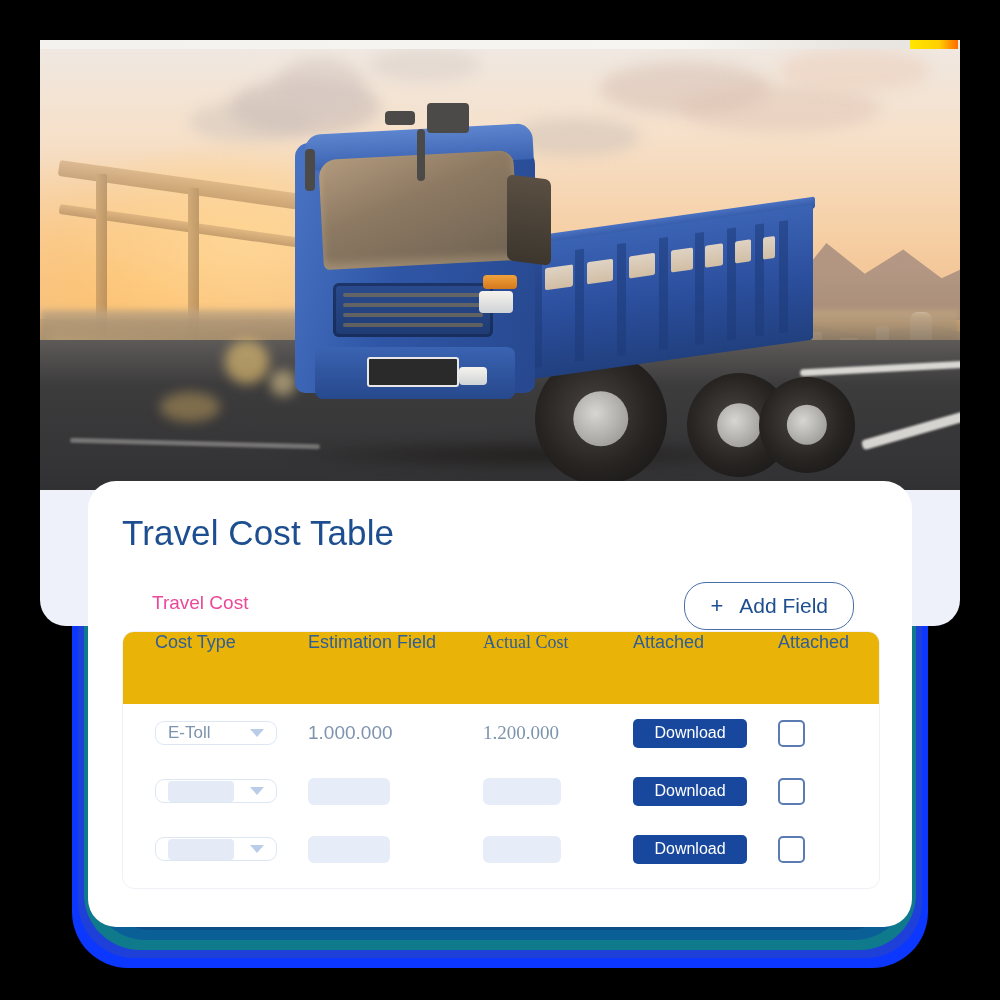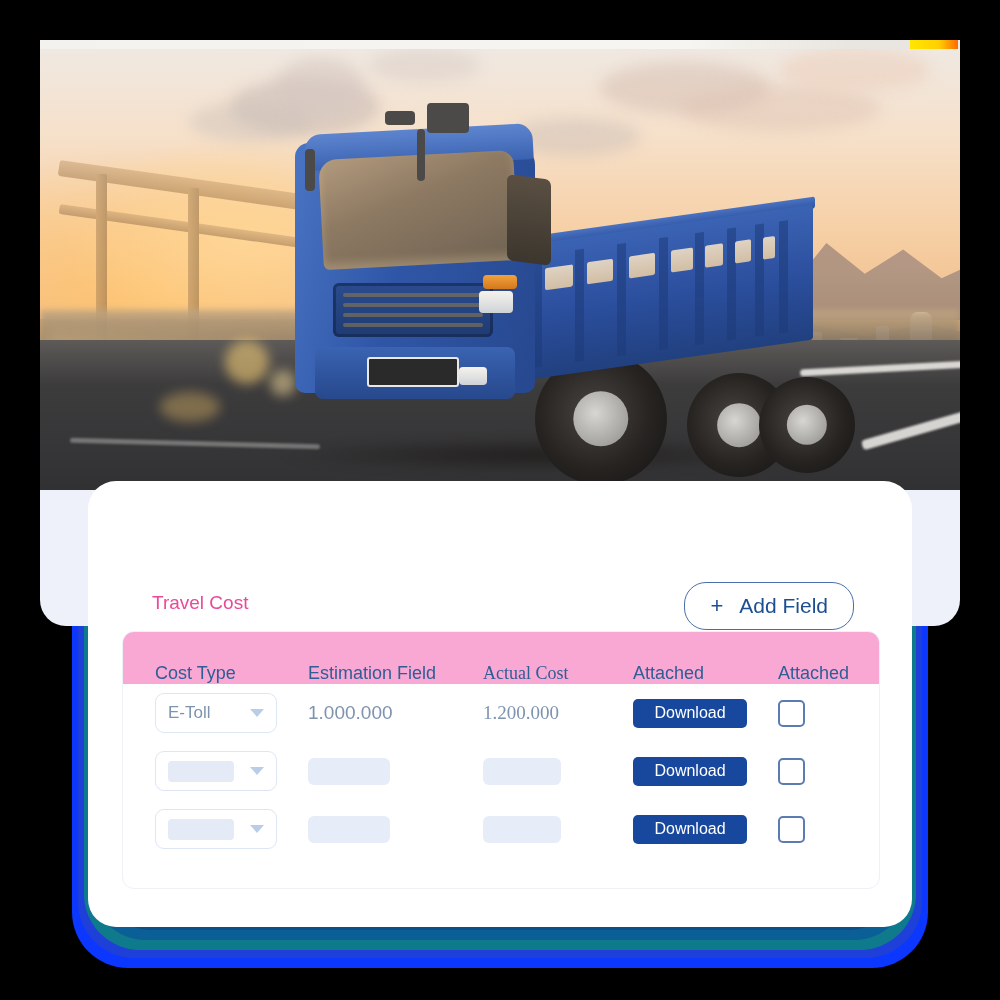--- a/index.html
+++ b/index.html
@@ -274,41 +274,41 @@
   
   .table-wrap {
     position: absolute; left: 34px; top: 150px;
     width: 758px; height: 258px;
     border: 1px solid #eef1f6;
     border-radius: 12px;
     background: #ffffff;
     overflow: hidden;
   }
   .thead {
-    display: flex; align-items: flex-end;
-    height: 52px;
-    background: #f9a8d4;
+    display: flex; align-items: flex-start;
+    height: 72px;
+    background: #eab308;
   }
   .thead div {
     font-size: 18px; color: #2f5d96;
   }
   .row {
     display: flex; align-items: center;
     height: 58px;
   }
   
   .c1 { width: 185px; padding-left: 32px; }
   .c2 { width: 175px; }
   .c3 { width: 150px; font-family: Liberation Serif, serif; }
   .c4 { width: 145px; }
   .c5 { width: 100px; }
 
   .select {
     display: flex; align-items: center; justify-content: space-between;
-    width: 122px; height: 40px;
+    width: 122px; height: 24px;
     padding: 0 12px;
     border: 1px solid #dde6f3;
     border-radius: 9px;
     background: #ffffff;
     cursor: pointer;
   }
   .select .val { font-size: 17px; color: #7d93ae; }
   .select .chev {
     width: 0; height: 0;
     border-left: 7px solid transparent;
@@ -462,20 +462,21 @@
 
     <div class="photo-topbar">
       <div class="accent"></div>
     </div>
   </div>
 
   <div class="back-band"></div>
 
   <div class="card">
 
+    <div class="card-title">Travel Cost Table</div>
     <div class="subtitle">Travel Cost</div>
 
     <div class="add-field-btn">
       <span class="plus">+</span>
       <span class="lbl">Add Field</span>
     </div>
 
     <div class="table-wrap">
 
       <div class="thead">

